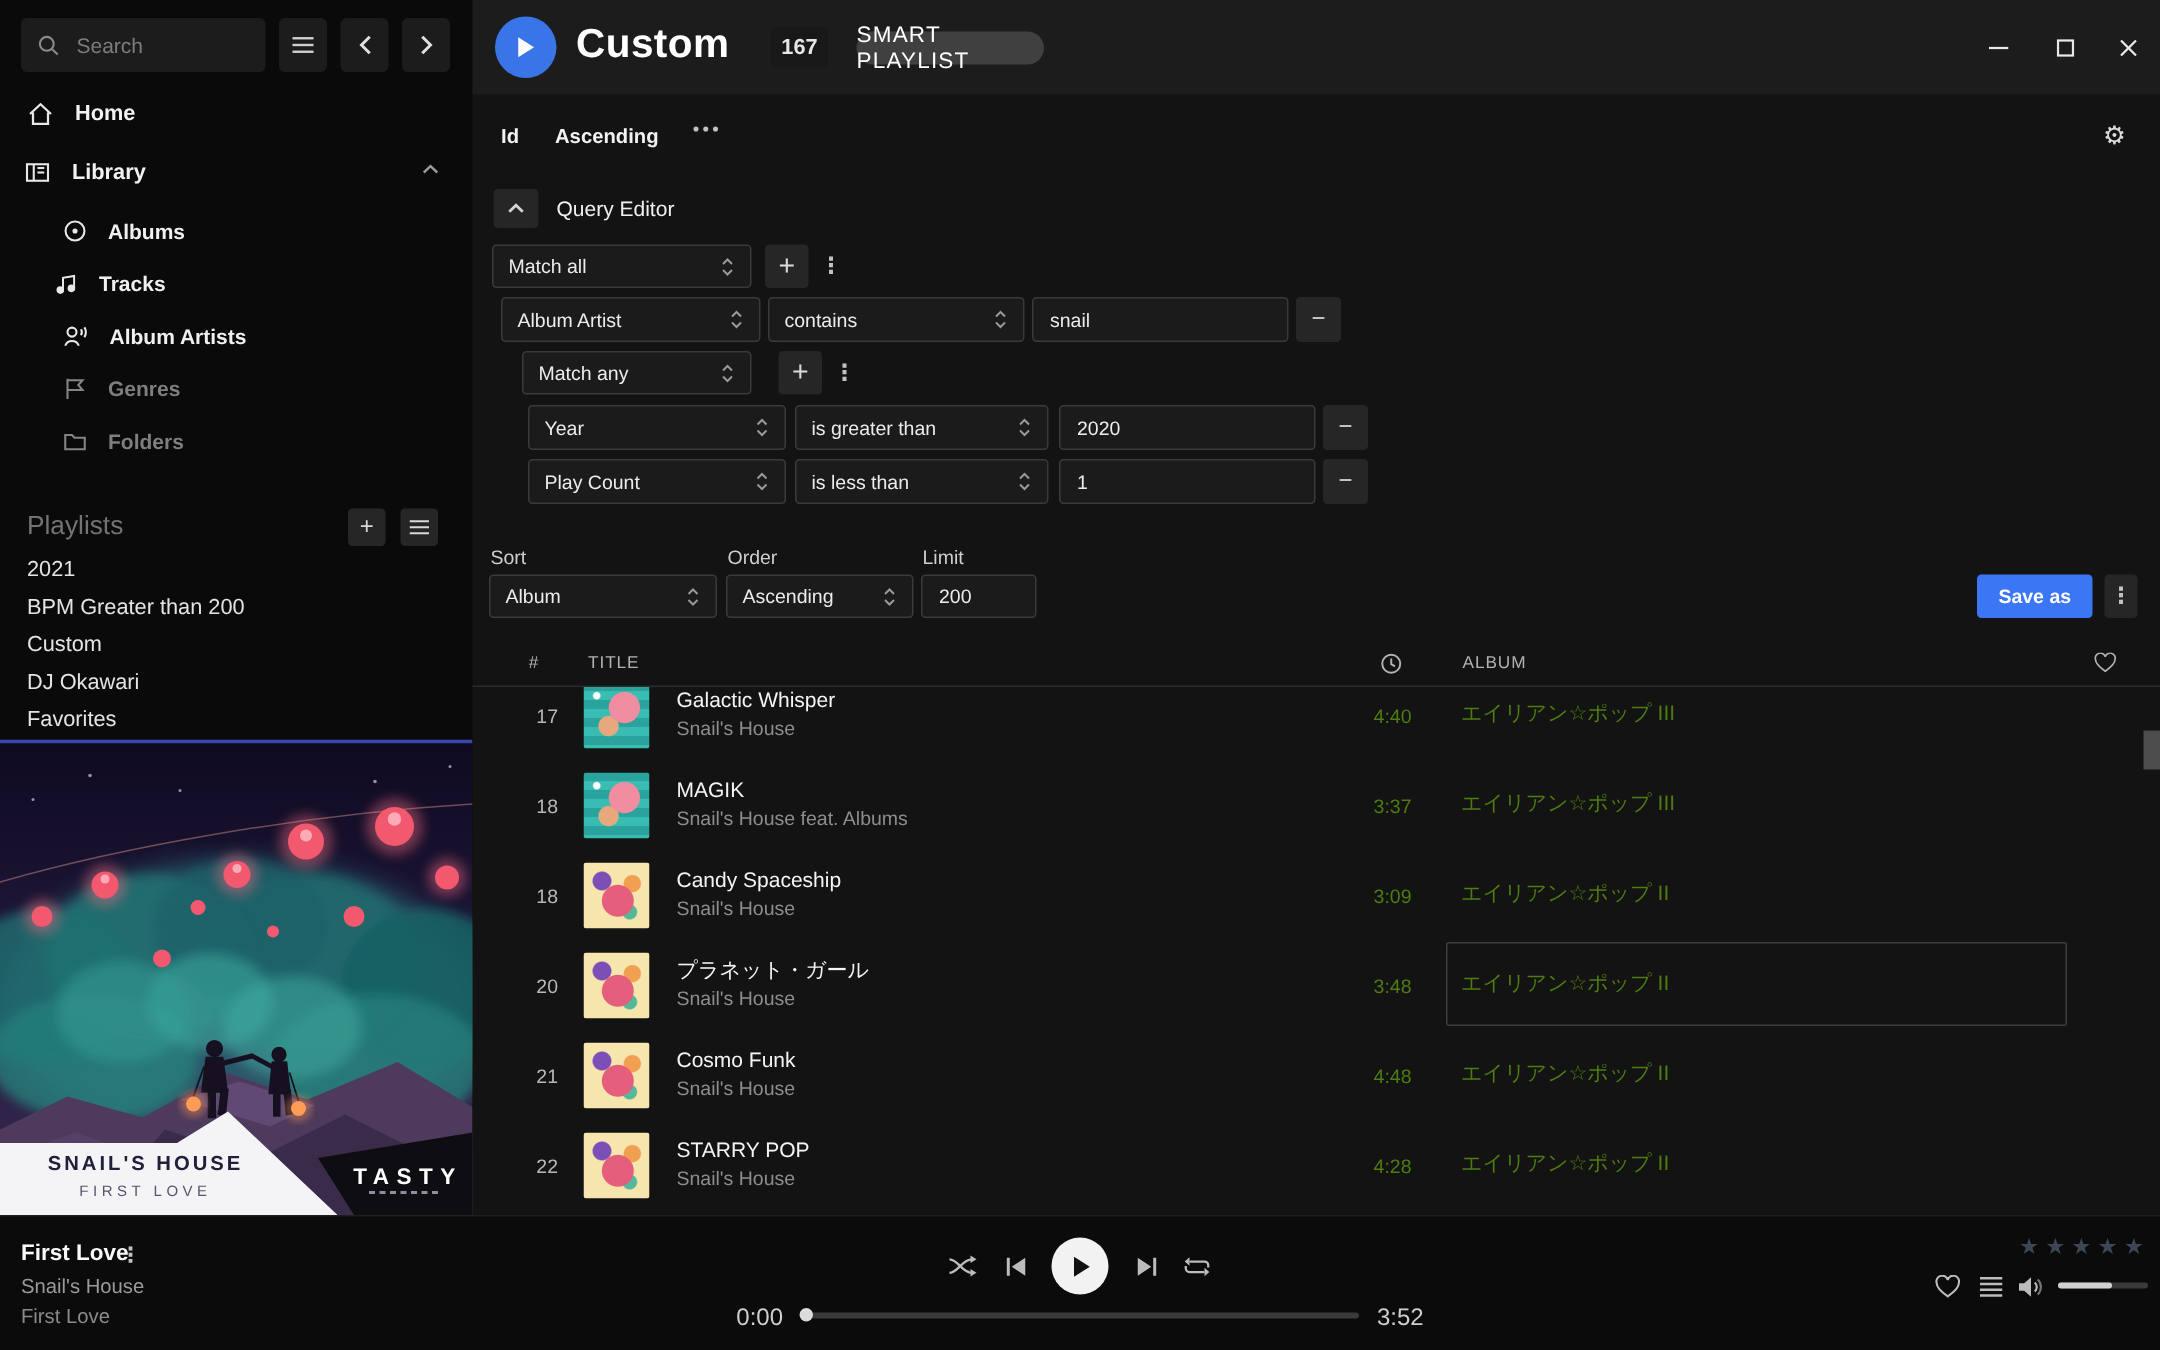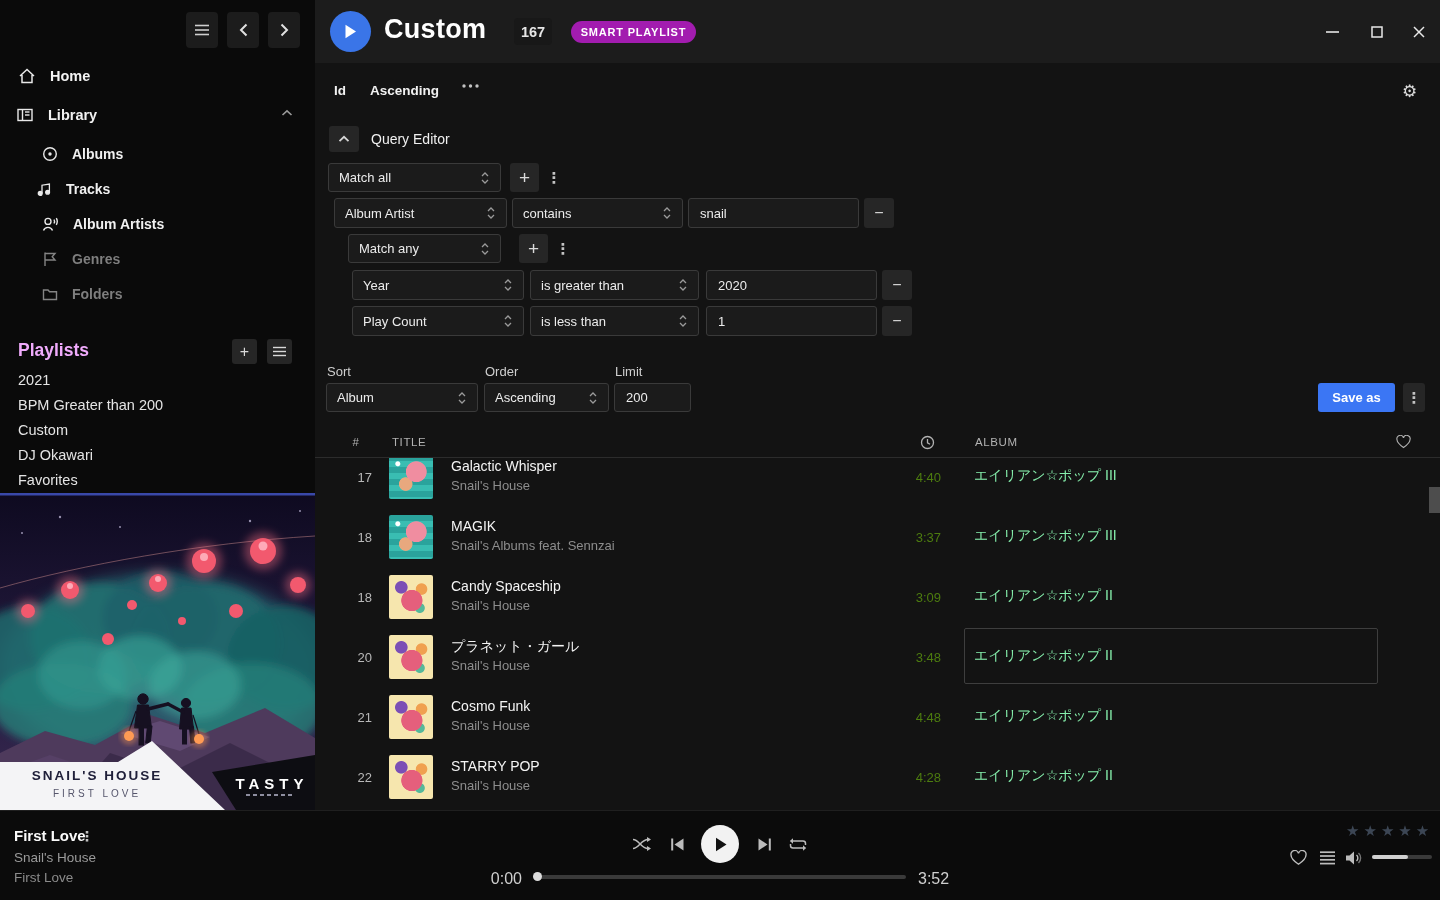--- a/index.html
+++ b/index.html
@@ -20,30 +20,30 @@
   .search input{
     background:transparent;border:0;outline:none;color:#ddd;font-size:14px;width:110px;
     font-family:inherit
   }
   .search input::placeholder{color:#7d7d7d}
   .navbtn{background:#1c1c1c;border-radius:4px;display:flex;align-items:center;justify-content:center;cursor:pointer}
   .side-item{display:flex;align-items:center;gap:14px;font-weight:bold;font-size:14.5px;color:#f2f2f2;cursor:pointer}
   .side-sub{display:flex;align-items:center;gap:14px;font-weight:bold;font-size:14px;color:#f0f0f0;cursor:pointer}
   .side-sub[data-dim="true"]{color:#7e7e7e}
   .side-sub[data-dim="true"] svg{opacity:.55}
-  .pl-title{font-weight:bold;font-size:17.5px;color:#f0abfc}
+  .pl-title{font-weight:normal;font-size:17.5px;color:#737373}
   .pl-item{font-size:14.5px;color:#e4e4e4;cursor:pointer}
   .sqbtn{background:#262626;border-radius:3px;display:flex;align-items:center;justify-content:center;color:#d9d9d9;cursor:pointer}
 
   
   .headband{left:315px;top:0;width:1125px;height:63px;background:#1c1c1c}
   .playcircle{width:41px;height:41px;border-radius:50%;background:#3a75e8;display:flex;align-items:center;justify-content:center;cursor:pointer}
   .ptitle{font-size:27px;font-weight:800;color:#fff;letter-spacing:.3px}
   .countbadge{background:#181818;border-radius:4px;color:#e6e6e6;font-size:14.5px;font-weight:bold;display:flex;align-items:center;justify-content:center}
-  .smartpill{background:#a21caf;border-radius:12px;color:#fff;font-size:11px;font-weight:bold;letter-spacing:.8px;display:flex;align-items:center;justify-content:center}
+  .smartpill{background:#404040;border-radius:12px;color:#fff;font-size:15px;font-weight:normal;letter-spacing:.8px;display:flex;align-items:center;justify-content:center}
   .winbtn{color:#e8e8e8;display:flex;align-items:center;justify-content:center;cursor:pointer}
   .sortlink{font-weight:bold;font-size:13.5px;color:#f2f2f2;cursor:pointer}
 
   
   .sel{
     box-sizing:border-box;display:flex;align-items:center;justify-content:space-between;
     background:#1b1b1b;border:1px solid #3a3a3a;border-radius:3px;padding:0 10px;
     font-size:13px;color:#ececec;cursor:pointer
   }
   .inp{
@@ -72,41 +72,50 @@
       radial-gradient(circle at 52% 58%, #e55f7c 0 30%, rgba(0,0,0,0) 32%),
       radial-gradient(circle at 28% 28%, #7b4fb5 0 13%, rgba(0,0,0,0) 15%),
       radial-gradient(circle at 74% 32%, #f0a050 0 12%, rgba(0,0,0,0) 14%),
       radial-gradient(circle at 70% 75%, #56b89a 0 10%, rgba(0,0,0,0) 12%),
       #f6e6ae}
   .ttitle{position:absolute;left:136px;top:11px;font-size:14px;color:#f4f4f4;cursor:pointer;white-space:nowrap}
   .tartist{position:absolute;left:136px;top:31px;font-size:13px;color:#8d8d8d;cursor:pointer;white-space:nowrap}
   .ttime{position:absolute;left:565px;top:0;width:61px;height:60px;display:flex;align-items:center;justify-content:flex-end;font-size:13px;color:#4d7c0f}
   .talbum{
     position:absolute;left:649px;top:1px;width:414px;height:56px;box-sizing:border-box;
-    display:flex;align-items:center;padding-left:9px;font-size:14px;color:#86efac;
+    display:flex;align-items:center;padding-left:9px;font-size:14px;color:#4d7c0f;
     border:1px solid rgba(0,0,0,0);cursor:pointer;white-space:nowrap
   }
   .talbum[data-focused="true"]{border-color:#3e3e3e;border-radius:2px}
 
   
   .playerbar{left:0;top:810px;width:1440px;height:90px;background:#0b0b0b;border-top:1px solid #1f1f1f;box-sizing:border-box}
   .nowtitle{font-weight:bold;font-size:15px;color:#fafafa}
   .nowsub{font-size:13.5px;color:#9a9a9a}
   .ctlicon{color:#bcbcbc;cursor:pointer;display:flex;align-items:center;justify-content:center}
   .bigplay{width:38px;height:38px;border-radius:50%;background:#f2f2f2;display:flex;align-items:center;justify-content:center;cursor:pointer}
   .timetxt{font-size:16px;color:#cfcfcf}
   .bar{background:#3a3a3a;border-radius:2px;cursor:pointer}
   .stars{display:flex;gap:4px;cursor:pointer}
   .stars span{font-size:15px;color:#3c4654;font-family:"DejaVu Sans",sans-serif}
 </style>
 </head>
 <body>
 
 <div class="abs sidebar">
 
+  <div class="abs search" style="left:14px;top:12px;width:163px;height:36px">
+    <span>
+      <svg width="15" height="15" viewBox="0 0 15 15">
+          <circle cx="6.2" cy="6.2" r="4.6" fill="none" stroke="#8a8a8a" stroke-width="1.4"></circle>
+          <line x1="9.8" y1="9.8" x2="13.4" y2="13.4" stroke="#8a8a8a" stroke-width="1.4"></line>
+        </svg>
+    </span>
+    <input type="text" placeholder="Search" style="">
+  </div>
   <div class="abs navbtn" style="left:186px;top:12px;width:32px;height:36px">
     <span>
         <svg width="16" height="12" viewBox="0 0 16 12">
           <g stroke="#cfcfcf" stroke-width="1.6">
             <line x1="1" y1="1.5" x2="15" y2="1.5"></line>
             <line x1="1" y1="6" x2="15" y2="6"></line>
             <line x1="1" y1="10.5" x2="15" y2="10.5"></line>
           </g>
         </svg>
       </span>
@@ -579,21 +588,21 @@
       <div class="tart" data-cover="a"></div>
       <div class="ttitle">Galactic Whisper</div>
       <div class="tartist">Snail's House</div>
       <div class="ttime">4:40</div>
       <div class="talbum">エイリアン☆ポップ III</div>
     </div>
     <div class="trow" style="top: 49px;">
       <div class="tnum">18</div>
       <div class="tart" data-cover="a"></div>
       <div class="ttitle">MAGIK</div>
-      <div class="tartist">Snail's Albums feat. Sennzai</div>
+      <div class="tartist">Snail's House feat. Albums</div>
       <div class="ttime">3:37</div>
       <div class="talbum">エイリアン☆ポップ III</div>
     </div>
     <div class="trow" style="top: 109px;">
       <div class="tnum">18</div>
       <div class="tart" data-cover="b"></div>
       <div class="ttitle">Candy Spaceship</div>
       <div class="tartist">Snail's House</div>
       <div class="ttime">3:09</div>
       <div class="talbum">エイリアン☆ポップ II</div>

